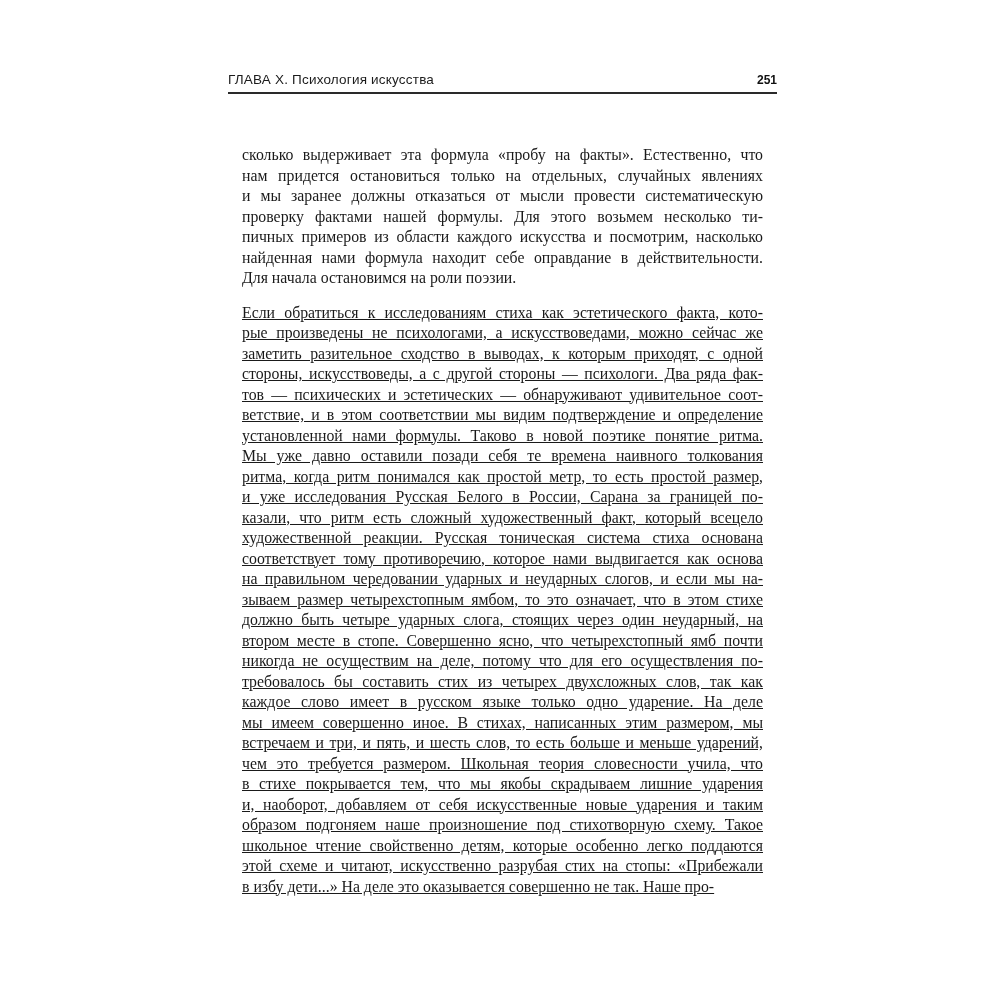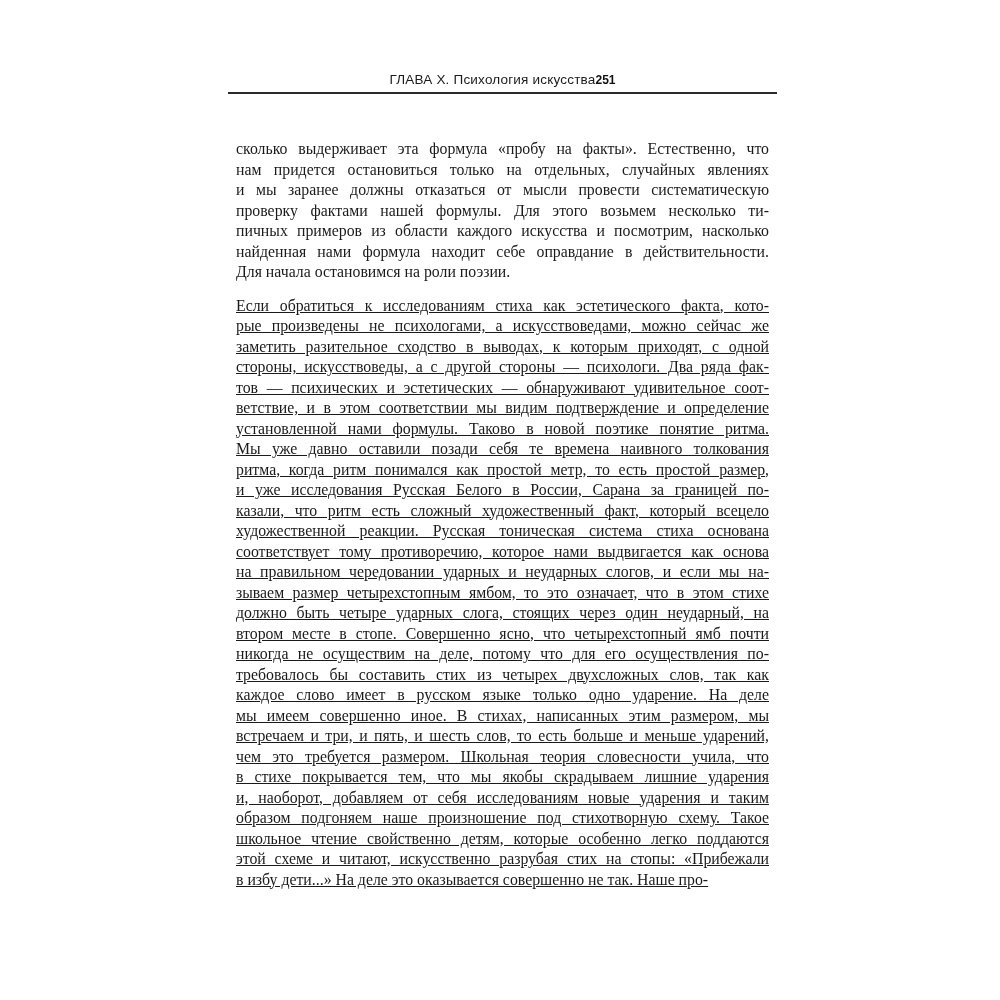--- a/index.html
+++ b/index.html
@@ -12,21 +12,21 @@
     overflow: hidden;
     font-family: "Liberation Serif", serif;
     color: #1a1a1a;
   }
   .page-header {
     position: absolute;
     left: 228px;
     width: 549px;
     top: 72px;
     display: flex;
-    justify-content: center;
+    justify-content: space-between;
     align-items: baseline;
     border-bottom: 2px solid #2a2a2a;
     padding-bottom: 5px;
     font-family: "Liberation Sans", sans-serif;
   }
   .chapter-title {
     font-size: 13.5px;
     letter-spacing: 0.2px;
     color: #1b1b1b;
   }
@@ -34,21 +34,21 @@
     font-size: 12px;
     font-weight: bold;
     color: #111111;
   }
   .body-text {
     position: absolute;
     left: 228px;
     width: 549px;
     top: 131px;
   }
-  .paragraph { margin: 8px; }
+  .paragraph { margin: 14px; }
   .paragraph + .paragraph { margin-top: 13px; text-decoration: underline; }
   .text-line {
     font-size: 15.8px;
     line-height: 20.5px;
     height: 20.5px;
     white-space: nowrap;
     overflow: hidden;
     text-align: justify;
     text-align-last: justify;
     color: #1a1a1a;
@@ -95,21 +95,21 @@
         <div class="text-line">зываем размер четырехстопным ямбом, то это означает, что в этом стихе</div>
         <div class="text-line">должно быть четыре ударных слога, стоящих через один неударный, на</div>
         <div class="text-line">втором месте в стопе. Совершенно ясно, что четырехстопный ямб почти</div>
         <div class="text-line">никогда не осуществим на деле, потому что для его осуществления по-</div>
         <div class="text-line">требовалось бы составить стих из четырех двухсложных слов, так как</div>
         <div class="text-line">каждое слово имеет в русском языке только одно ударение. На деле</div>
         <div class="text-line">мы имеем совершенно иное. В стихах, написанных этим размером, мы</div>
         <div class="text-line">встречаем и три, и пять, и шесть слов, то есть больше и меньше ударений,</div>
         <div class="text-line">чем это требуется размером. Школьная теория словесности учила, что</div>
         <div class="text-line">в стихе покрывается тем, что мы якобы скрадываем лишние ударения</div>
-        <div class="text-line">и, наоборот, добавляем от себя исследованиям новые ударения и таким</div>
+        <div class="text-line">и, наоборот, добавляем от себя искусственные новые ударения и таким</div>
         <div class="text-line">образом подгоняем наше произношение под стихотворную схему. Такое</div>
         <div class="text-line">школьное чтение свойственно детям, которые особенно легко поддаются</div>
         <div class="text-line">этой схеме и читают, искусственно разрубая стих на стопы: «Прибежали</div>
         <div class="text-line last-line">в избу дети...» На деле это оказывается совершенно не так. Наше про-</div>
       </div>
     </div>
 
 </div>
 
 </body></html>

